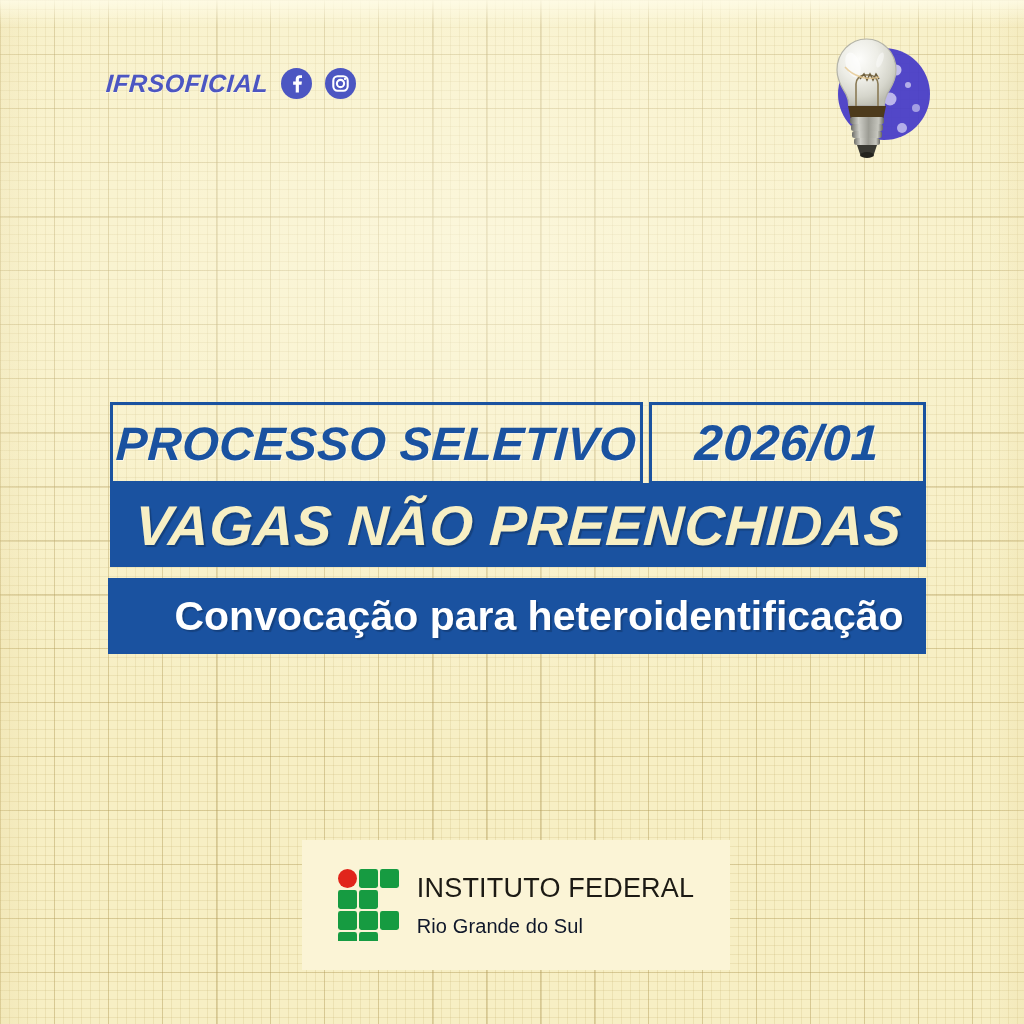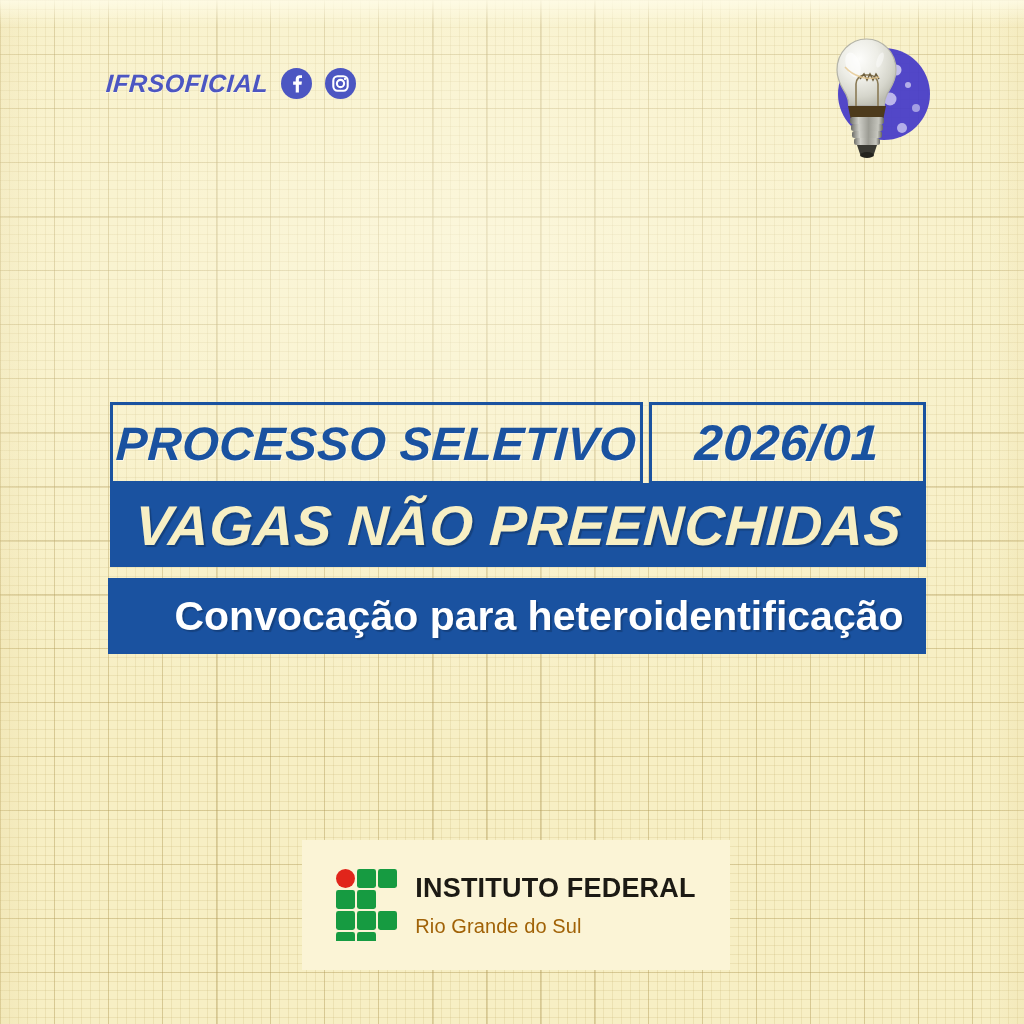--- a/index.html
+++ b/index.html
@@ -114,22 +114,22 @@
   
   #logo-plaque{
     position:absolute; left:302px; top:840px;
     width:428px; height:130px;
     background:#FBF4D6;
     display:flex; align-items:center; justify-content:center; gap:17px;
   }
   #if-mark{ width:62px; height:72px; flex:0 0 auto; }
   #if-mark svg{ display:block; }
   #if-words{ display:flex; flex-direction:column; line-height:1; }
-  #if-line1{ font-size:27px; font-weight:bold; color:#1C1A14; letter-spacing:.2px; }
-  #if-line2{ font-size:20px; color:#a16207; margin-top:14px; letter-spacing:.1px; }
+  #if-line1{ font-size:27px; font-weight:normal; color:#1C1A14; letter-spacing:.2px; }
+  #if-line2{ font-size:20px; color:#0f172a; margin-top:14px; letter-spacing:.1px; }
 </style>
 </head>
 <body>
 
 <div id="poster">
 
   <div id="grid-fine"></div>
   <div id="grid-major"></div>
   <div id="grid-sheen"></div>
 

